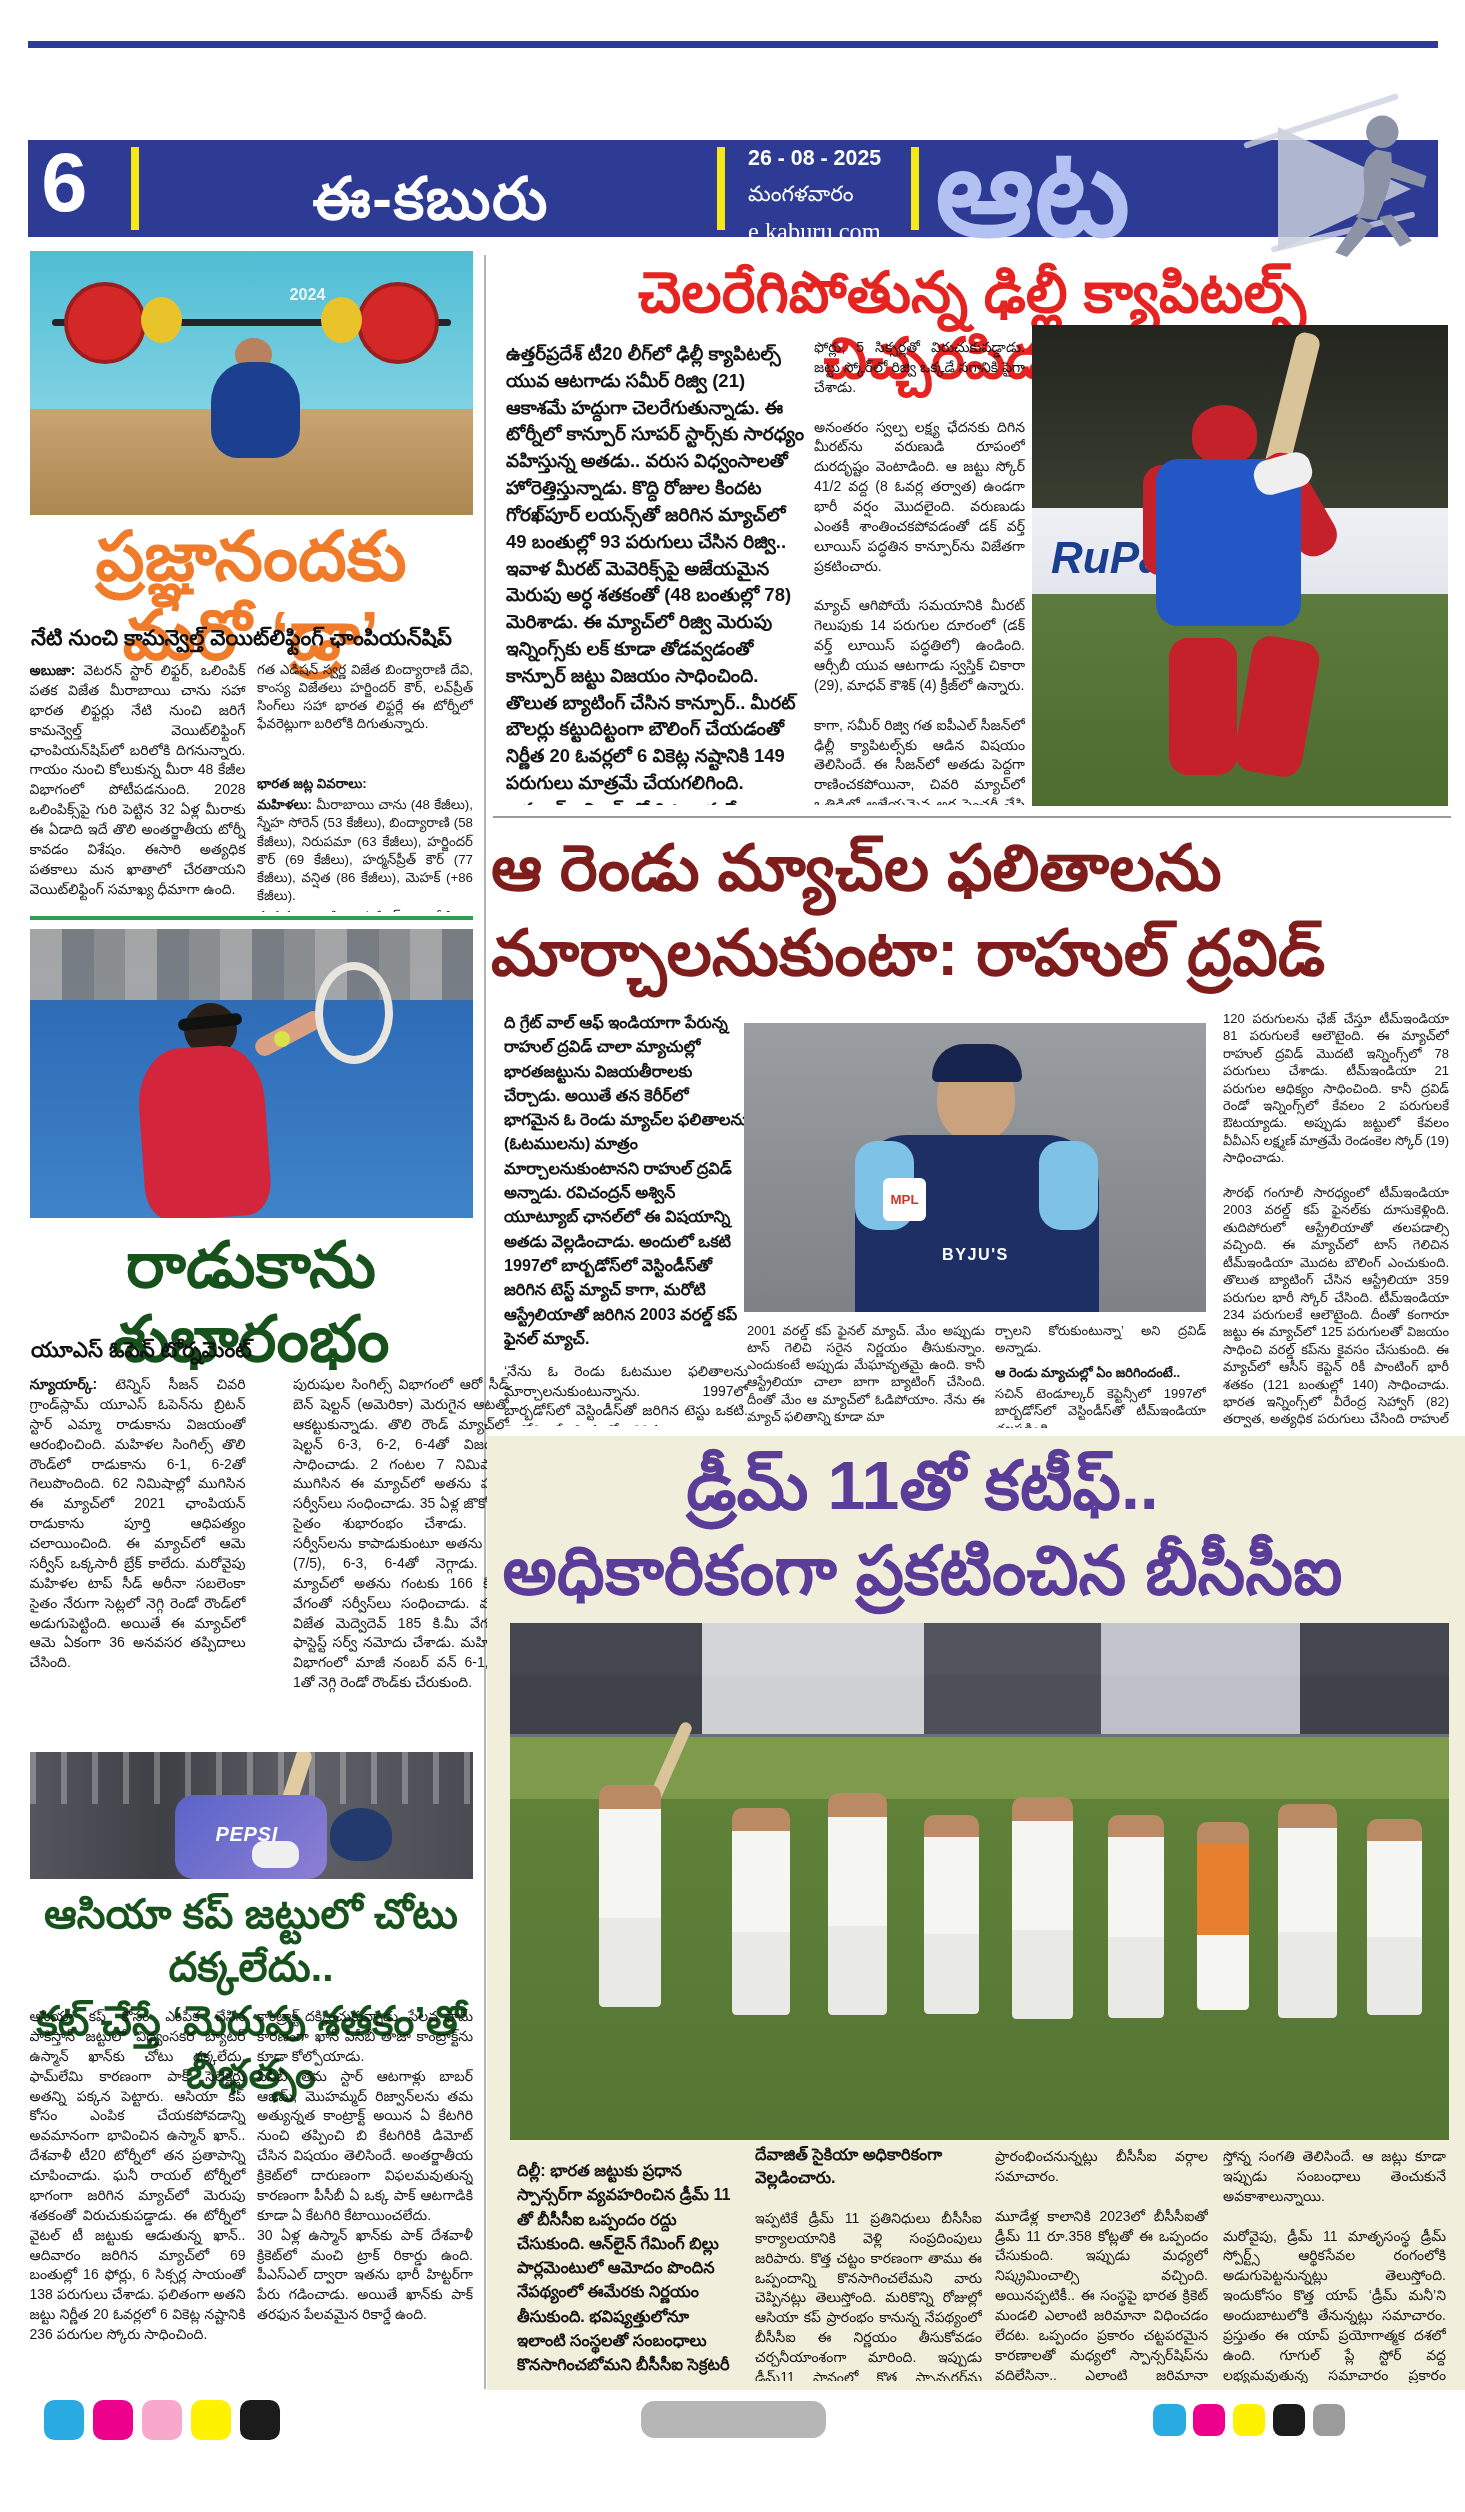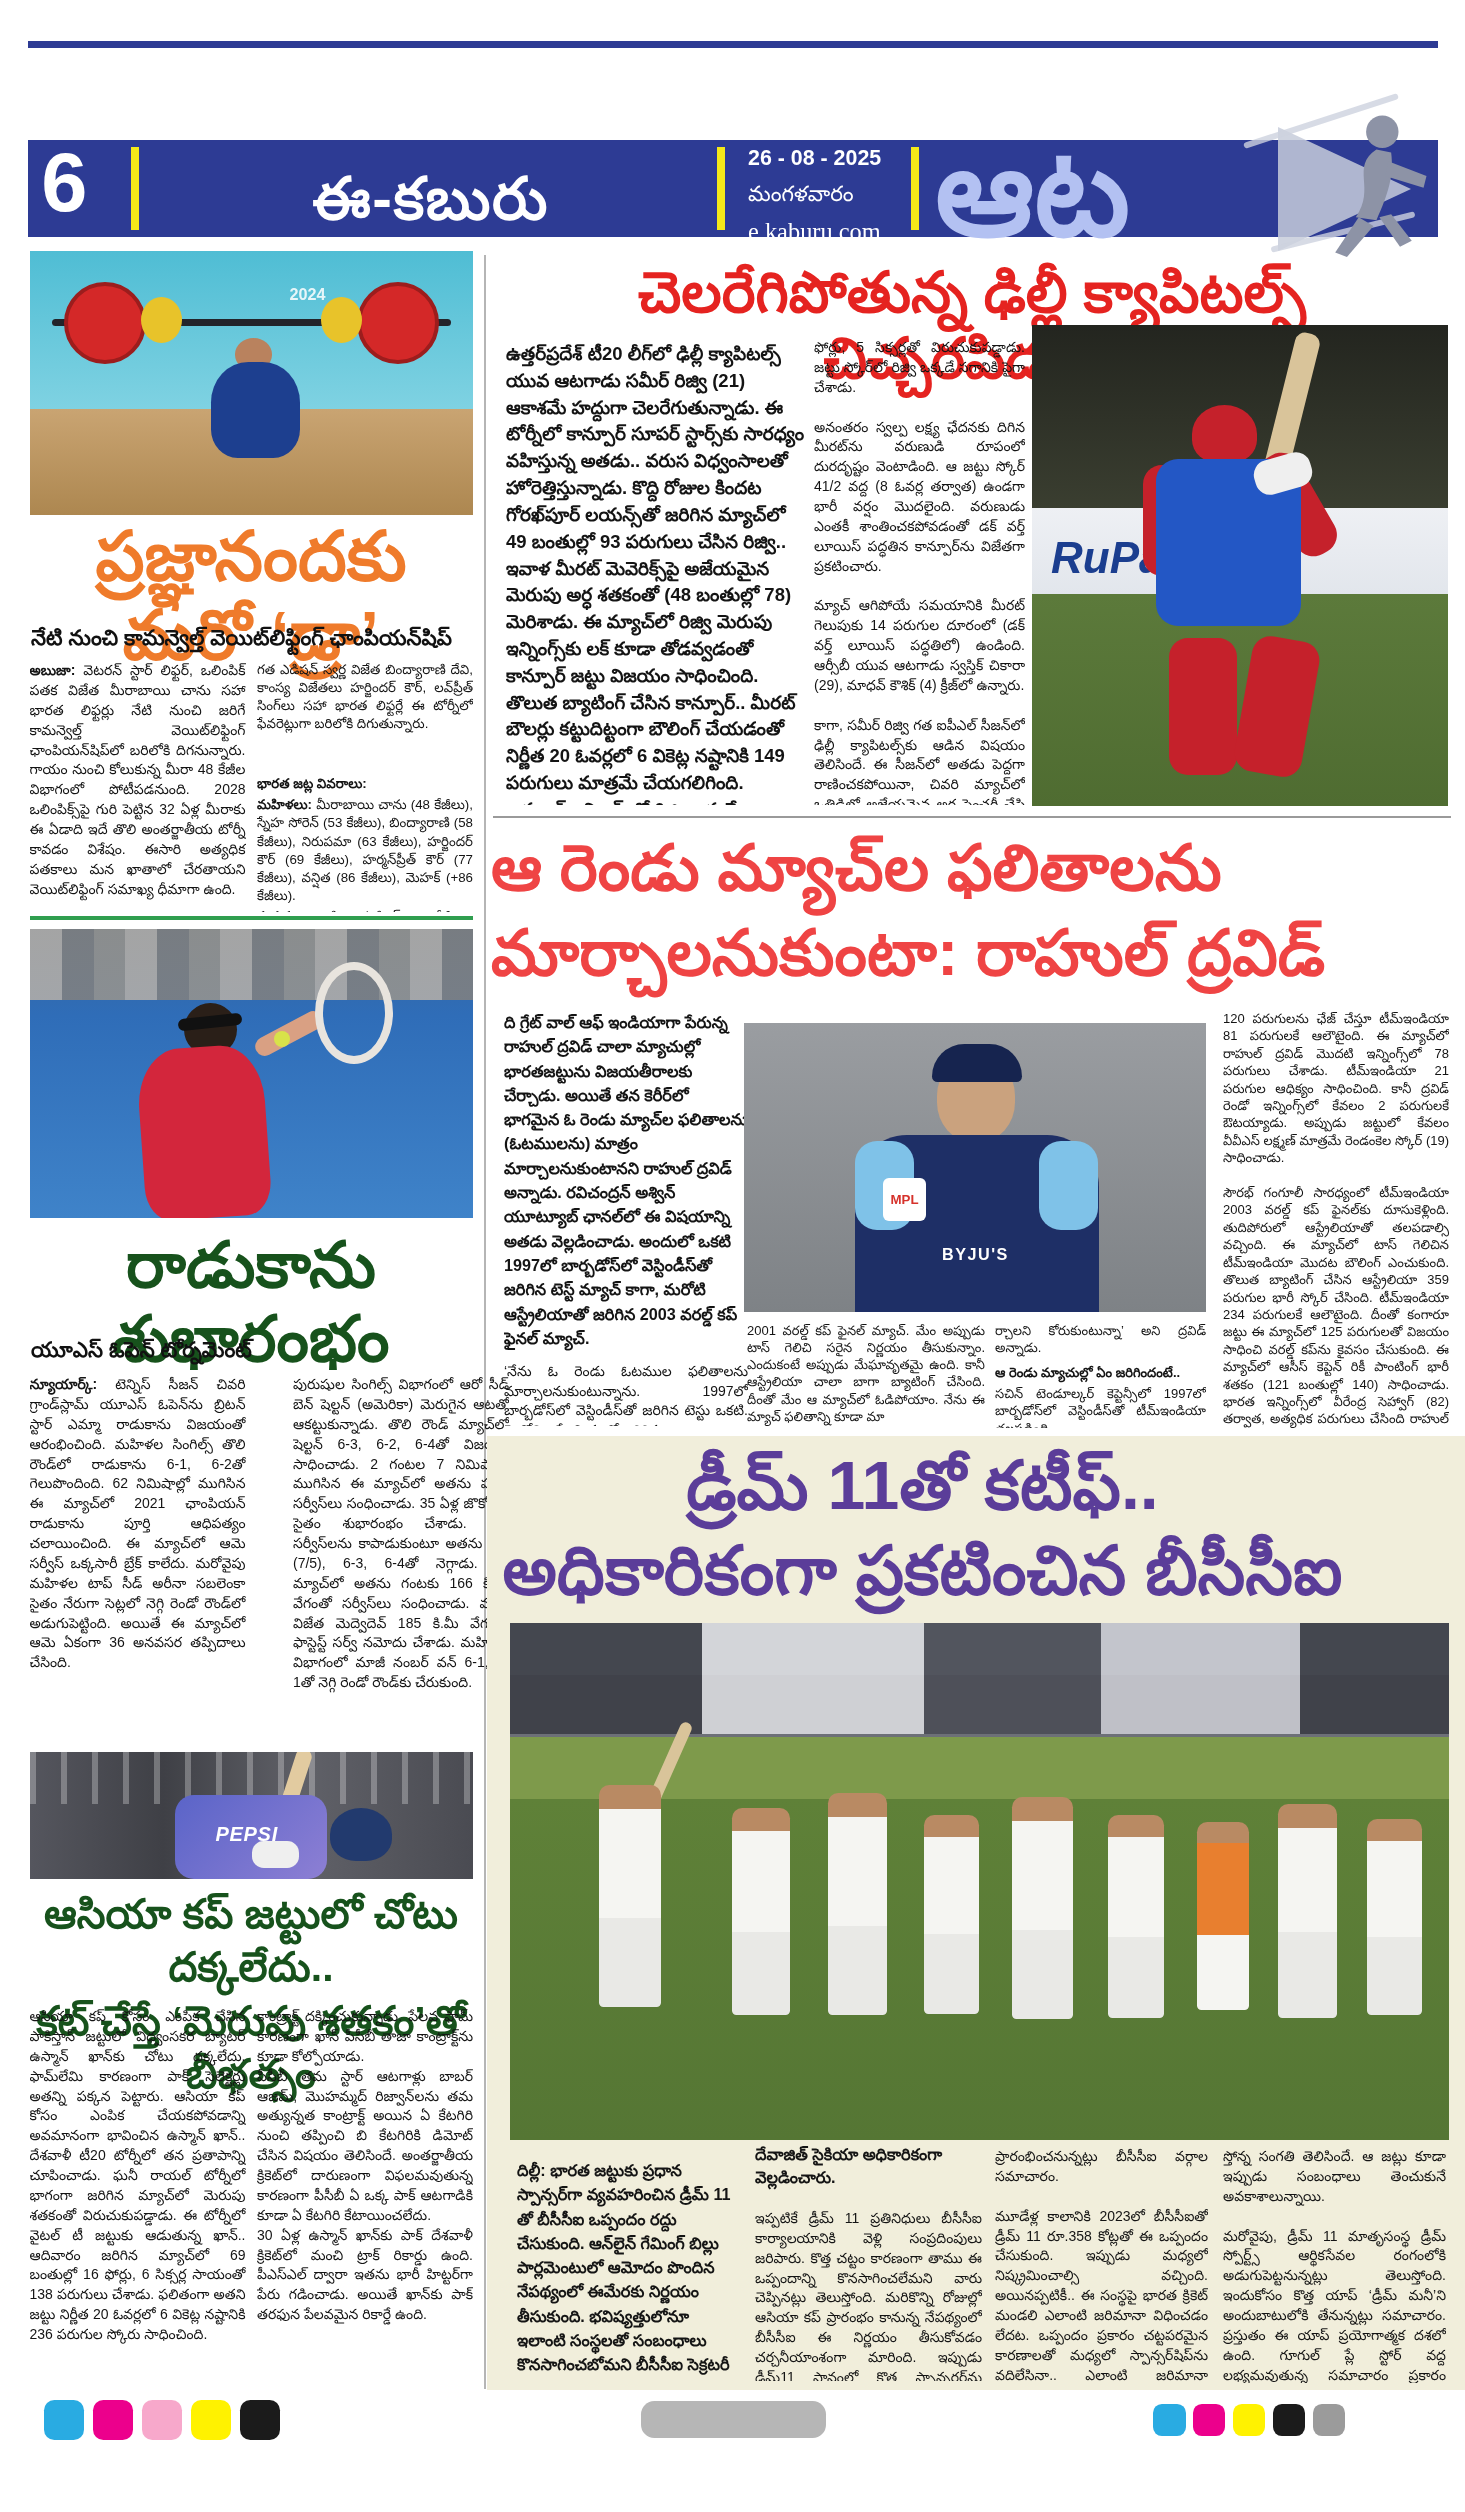--- a/index.html
+++ b/index.html
@@ -26,21 +26,21 @@
   .vrule{position:absolute;left:484px;top:255px;width:1.5px;height:2134px;background:#b5b5b5;}
   .hrule1{position:absolute;left:493px;top:816px;width:958px;height:1.5px;background:#9a9a9a;}
   .greendiv{position:absolute;left:29.5px;top:916px;width:443px;height:3.7px;background:#2f9e4f;}
   
   .hl{position:absolute;font-weight:bold;line-height:1.15;}
   .hl-dc{left:493px;top:260px;width:958px;text-align:center;font-size:57px;color:#e52320;}
   .hl-wl{left:29.5px;top:517px;width:443px;font-size:69px;color:#ef7b2b;text-align:center;}
   .sub{position:absolute;font-weight:bold;color:#111;font-size:21.4px;}
   .hl-tn{left:29.5px;top:1229px;width:443px;text-align:center;font-size:64px;color:#17521c;}
   .hl-ac{left:29.5px;top:1888px;width:443px;text-align:center;font-size:41px;color:#17521c;line-height:1.3;}
-  .hl-dr{left:491px;width:960px;font-size:64px;color:#ef4444;}
+  .hl-dr{left:491px;width:960px;font-size:64px;color:#7f1d1d;}
   .hl-bc{left:0;width:871px;text-align:center;font-size:68px;color:#5b3d99;position:absolute;font-weight:bold;}
   
   .col{position:absolute;text-align:justify;font-size:14px;line-height:1.42;overflow:hidden;}
   .col p{margin:0 0 10.3px 0;}
   .col .pre{white-space:pre-line;}
   .bold{font-weight:bold;}
   .lg{font-size:18.5px;line-height:1.45;font-weight:bold;text-align:left;}
   .md{font-size:16.2px;line-height:1.5;font-weight:bold;text-align:left;}
   .md .quote{font-weight:normal;font-size:14px;line-height:1.4;text-align:justify;display:block;margin-top:11.8px;}
   .byl{font-weight:bold;}

